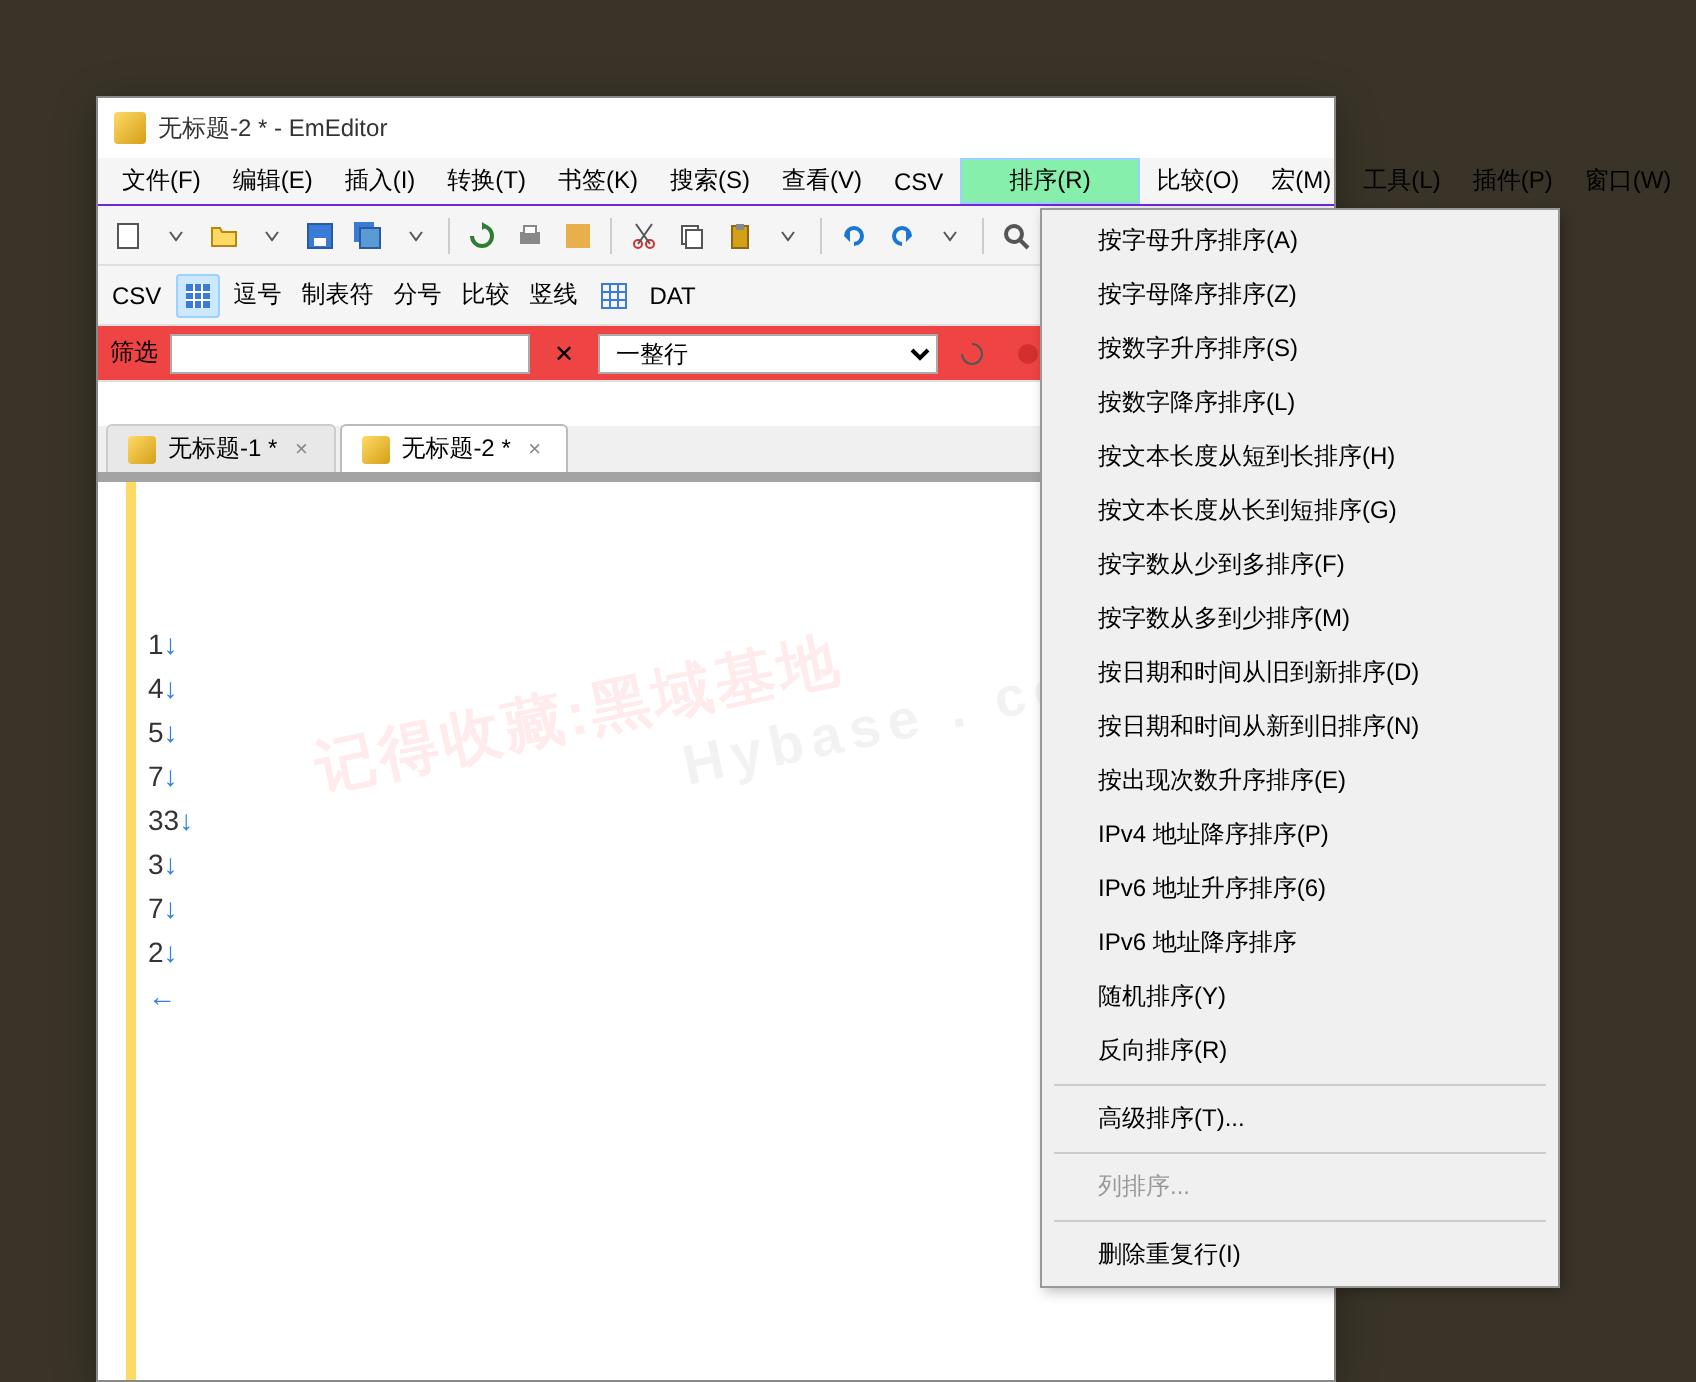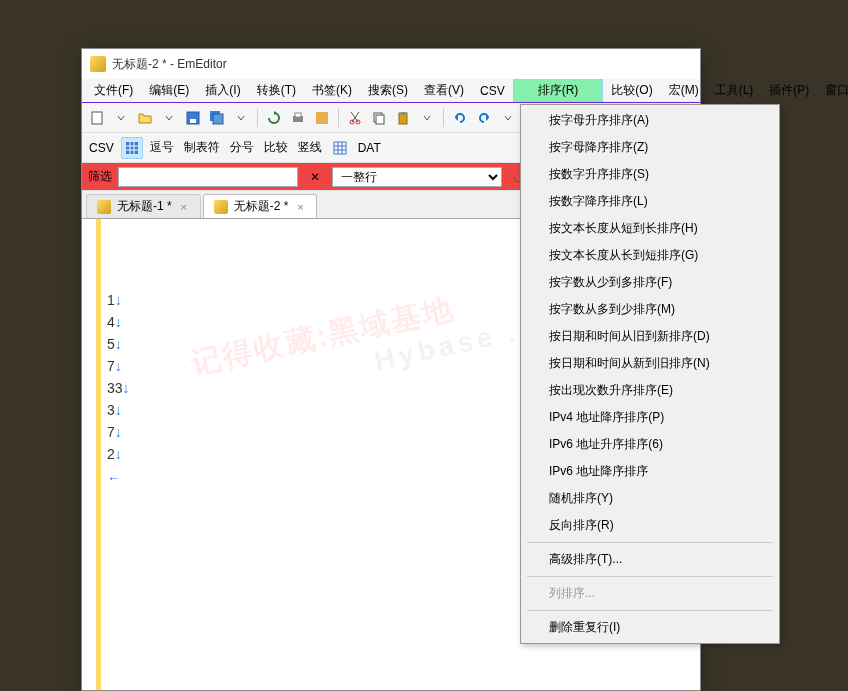--- a/index.html
+++ b/index.html
@@ -1,20 +1,20 @@
 <!DOCTYPE html>
 <html><head>
 <meta charset="utf-8">
 <style>
 * { margin: 0; padding: 0; box-sizing: border-box; font-family: "Microsoft YaHei", "Segoe UI", sans-serif; }
 body { background: #3a3428; overflow: hidden; width: 848px; height: 691px; position: relative; }
 
 .window {
   position: absolute;
-  left: 81px; top: 48px;
+  left: 48px; top: 48px;
   width: 620px; height: 643px;
   background: #fff;
   border: 1px solid #888;
   box-shadow: 0 4px 20px rgba(0,0,0,0.3);
   display: flex; flex-direction: column;
 }
 
 .titlebar { height: 30px; background: #fff; display: flex; align-items: center; padding: 0 8px; font-size: 12px; color: #333; }
 .titlebar .icon { width: 16px; height: 16px; background: linear-gradient(135deg,#ffd966,#d4a017); margin-right: 6px; border-radius: 2px; }
 
@@ -26,21 +26,21 @@
 .toolbar2 { height: 30px; background: #f5f5f5; display: flex; align-items: center; padding: 0 4px; gap: 4px; font-size: 12px; border-bottom: 1px solid #e0e0e0; }
 .tbtn { width: 22px; height: 22px; display: inline-flex; align-items: center; justify-content: center; border-radius: 2px; cursor: default; }
 .sep { width: 1px; height: 18px; background: #ccc; margin: 0 3px; }
 .tlabel { font-size: 12px; padding: 0 3px; }
 
 .filterbar { height: 28px; background: #ef4444; display: flex; align-items: center; padding: 0 6px; gap: 6px; font-size: 12px; border-bottom: 1px solid #e0e0e0; }
 .filterbar input, .filterbar select { height: 20px; font-size: 12px; border: 1px solid #aaa; padding: 0 4px; background: #fff; }
 .filterbar .filter-input { flex: 0 0 180px; }
 .filterbar .scope { flex: 0 0 170px; }
 
-.tabbar { height: 28px; background: #f0f0f0; display: flex; align-items: flex-end; padding: 0 4px; border-bottom: 1px solid #a3a3a3; }
+.tabbar { height: 28px; background: #f0f0f0; display: flex; align-items: flex-end; padding: 0 4px; border-bottom: 5px solid #a3a3a3; margin-top: 22px; }
 .tab { height: 24px; padding: 0 10px; display: flex; align-items: center; gap: 6px; font-size: 12px; background: #e8e8e8; border: 1px solid #ccc; border-bottom: none; border-radius: 3px 3px 0 0; margin-right: 2px; cursor: default; }
 .tab.active { background: #fff; border-color: #bbb; }
 .tab .doc-icon { width: 14px; height: 14px; background: linear-gradient(135deg,#ffd966,#d4a017); border-radius: 2px; }
 .tab .close { width: 12px; height: 12px; font-size: 11px; color: #888; text-align: center; line-height: 12px; }
 
 .editor { flex: 1; background: #fff; display: flex; position: relative; }
 .gutter { width: 14px; background: #fff; border-right: 0; }
 .chgbar { width: 5px; background: #ffd966; }
 .content { flex: 1; padding: 4px 6px; font-family: Consolas, monospace; font-size: 14px; color: #333; line-height: 22px; white-space: pre; position: relative; }
 .content .line { height: 22px; }

